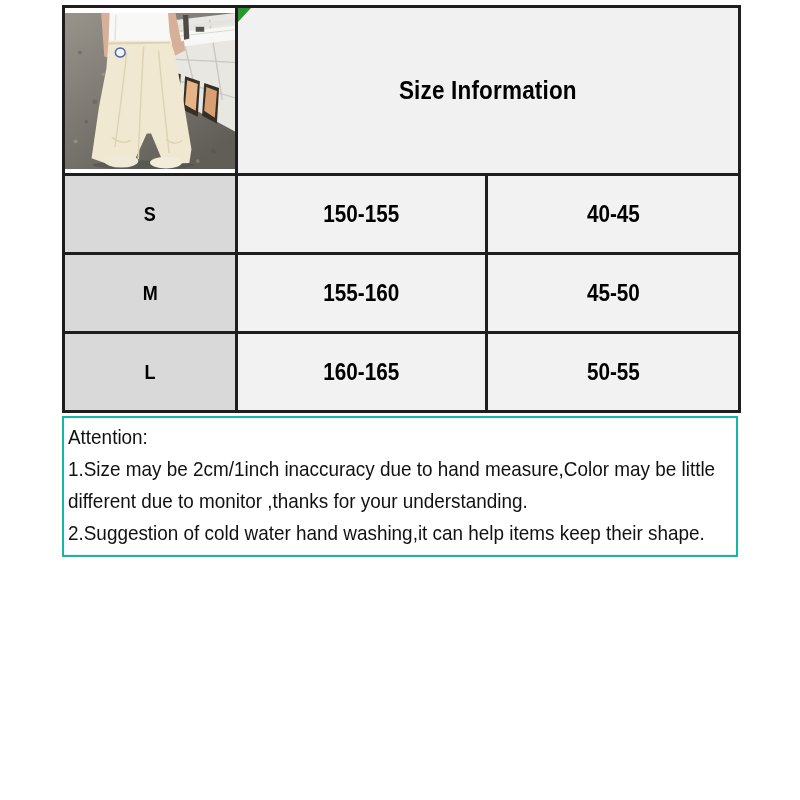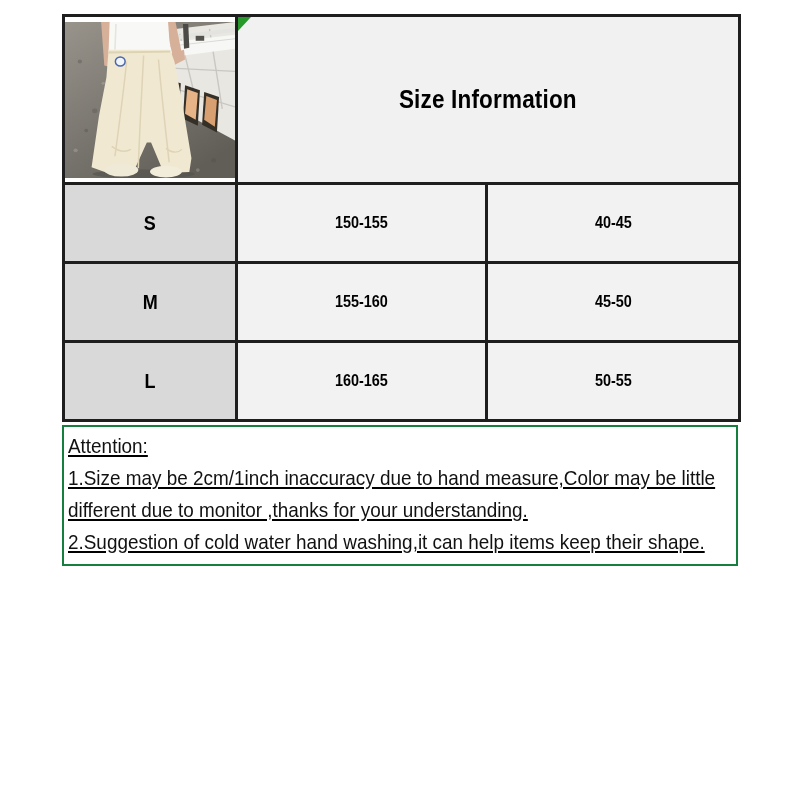--- a/index.html
+++ b/index.html
@@ -3,21 +3,21 @@
 <meta charset="utf-8">
 <style>
   html, body { margin: 0; padding: 0; }
   body {
     width: 800px; height: 800px;
     background: #ffffff;
     font-family: "Liberation Sans", sans-serif;
     color: #000;
     overflow: hidden;
   }
-  .page { width: 800px; height: 800px; padding-top: 14px; box-sizing: border-box; text-decoration: underline; }
+  .page { width: 800px; height: 800px; padding-top: 5px; box-sizing: border-box; }
 
   table.size-table {
     border-collapse: collapse;
     table-layout: fixed;
     margin-left: 62px;
     width: 676px;
   }
   table.size-table td, table.size-table th {
     border: 3px solid #1e1e1e;
     text-align: center;
@@ -62,34 +62,34 @@
   }
   th.head-cell.size-head { font-size: 31px; }
 
   td.size-cell {
     background: #d9d9d9;
     font-size: 20px;
     font-weight: bold;
   }
   td.val-cell {
     background: #f2f2f2;
-    font-size: 16px;
+    font-size: 23px;
     font-weight: bold;
   }
 
   .cond { display: inline-block; transform: scaleX(0.9); }
 
   .attention {
     margin-left: 62px;
     margin-top: 3px;
     width: 676px;
     height: 141px;
     box-sizing: border-box;
     background: #ffffff;
-    border: 2px solid #15803d;
+    border: 2px solid #14b8a6;
     padding: 3px 4px;
   }
   .attn-line {
     font-size: 21px;
     line-height: 32px;
     white-space: nowrap;
     transform: scaleX(0.9);
     transform-origin: left center;
     color: #111;
   }

